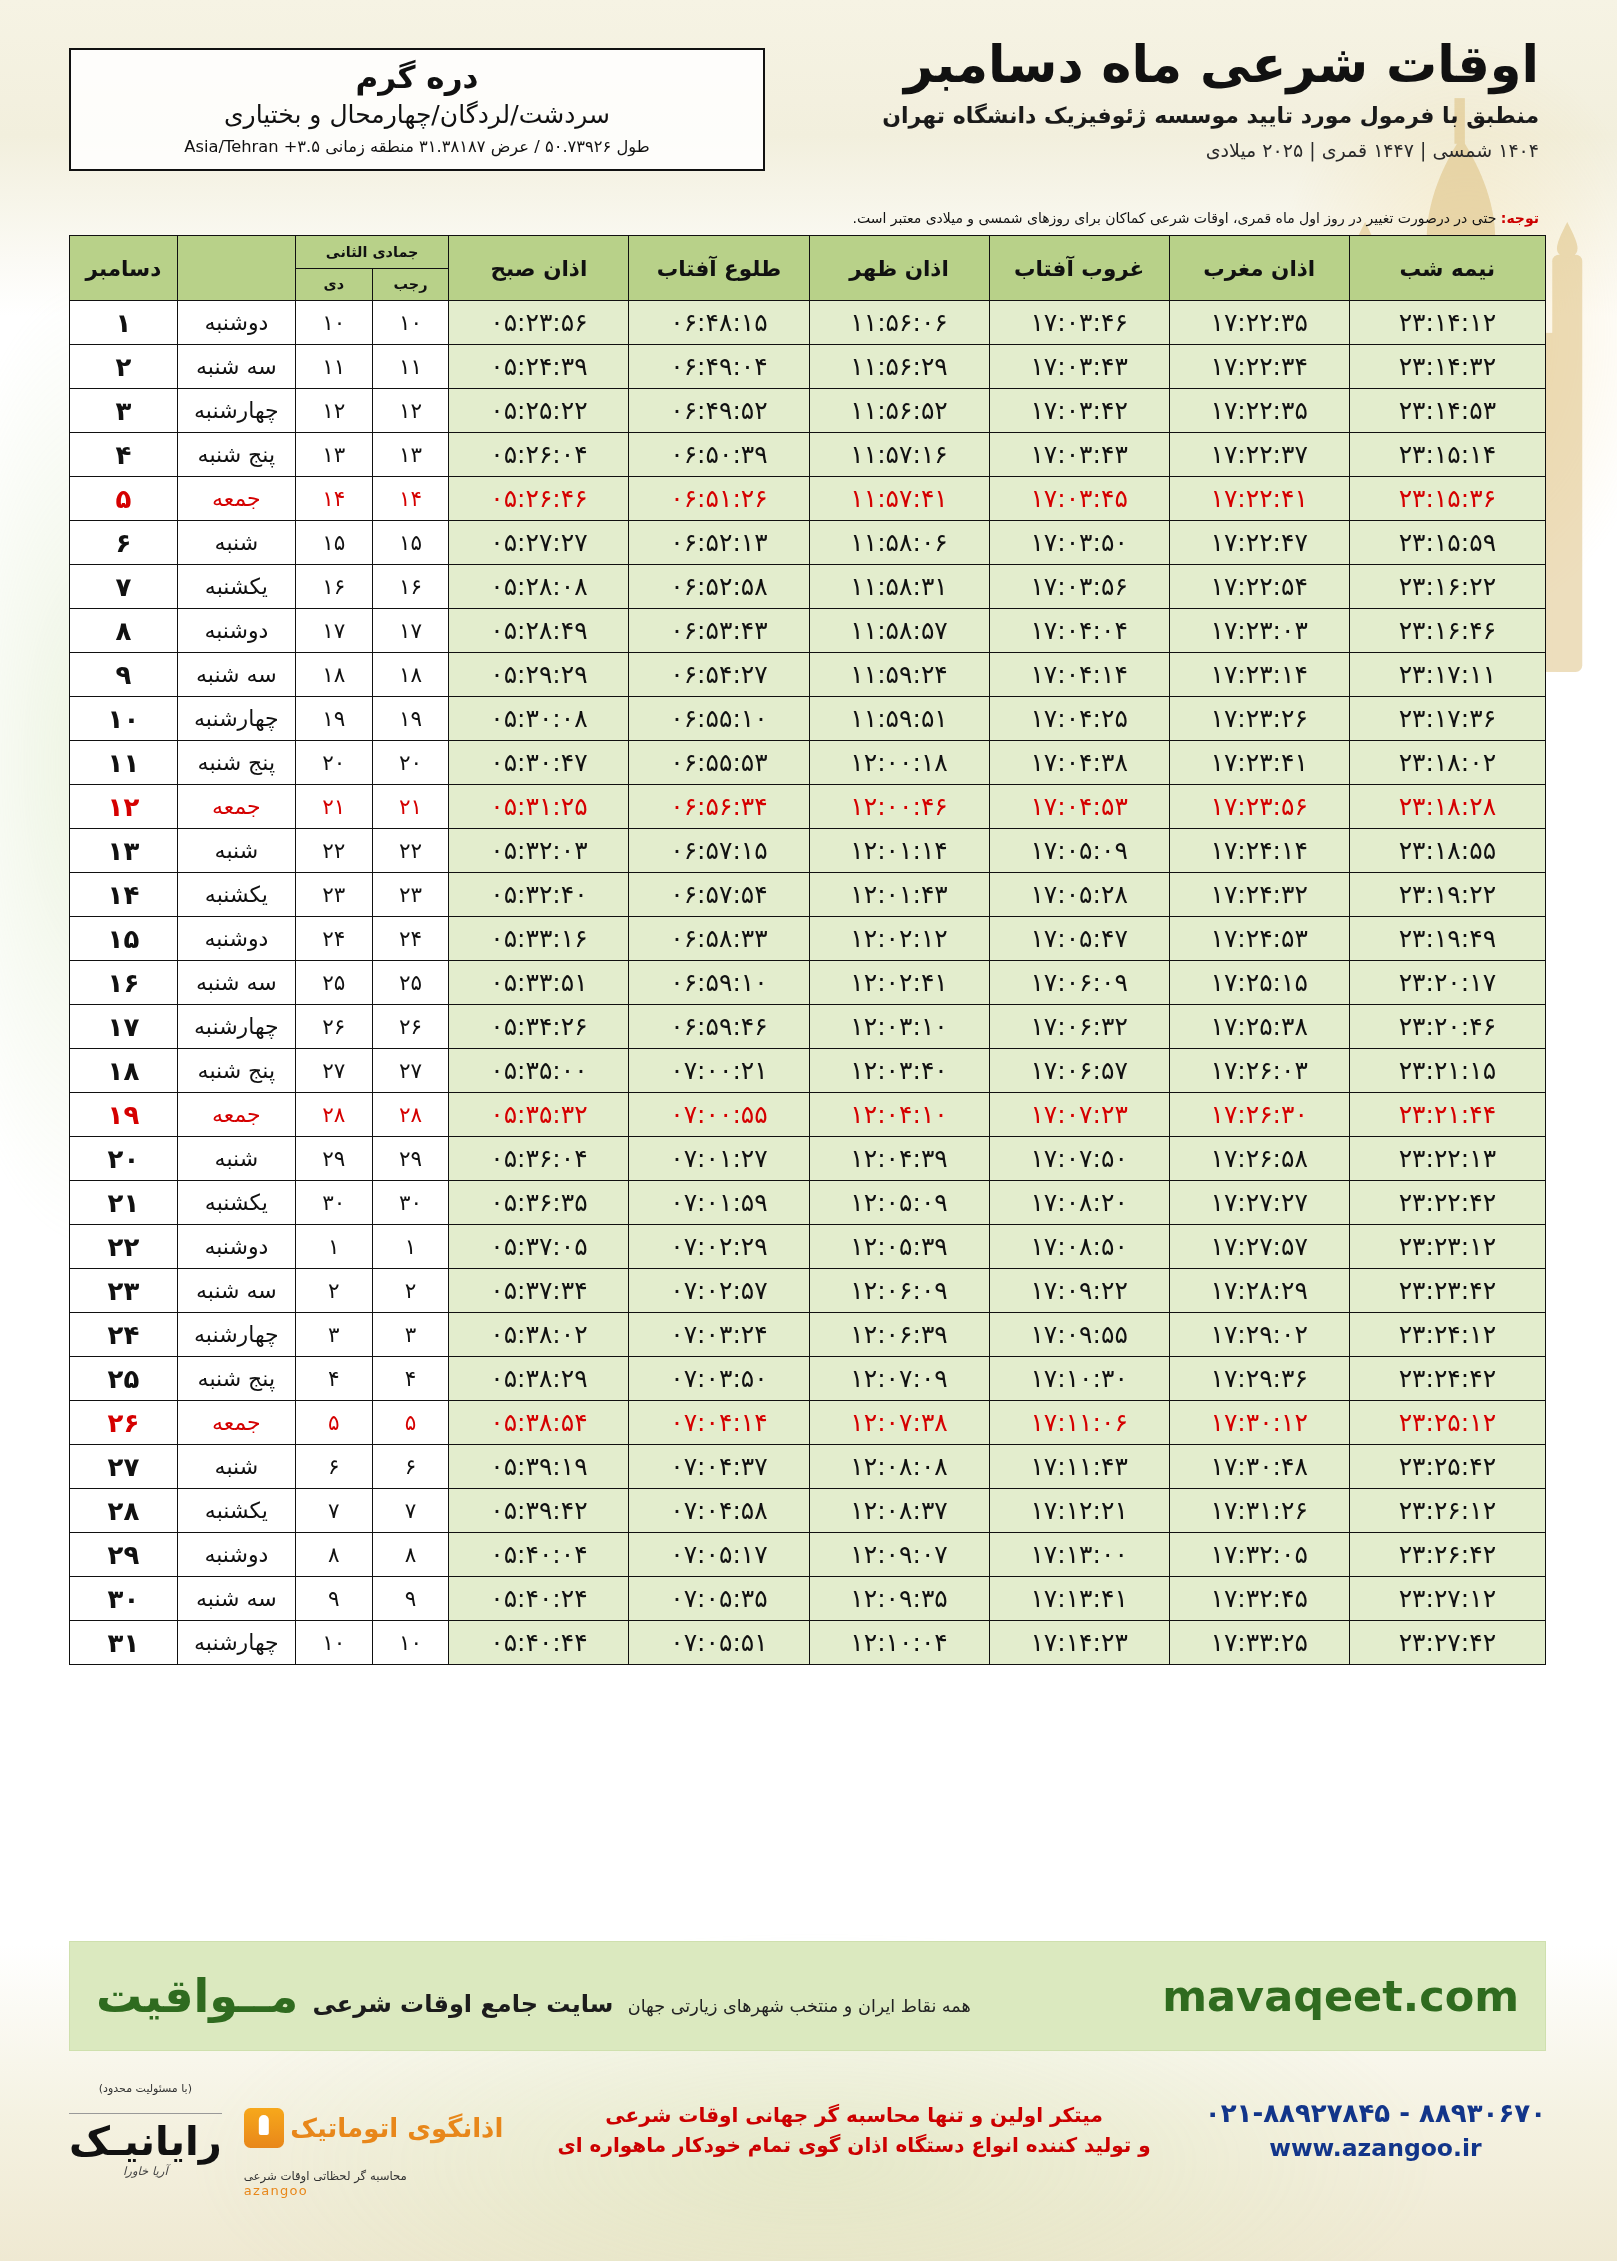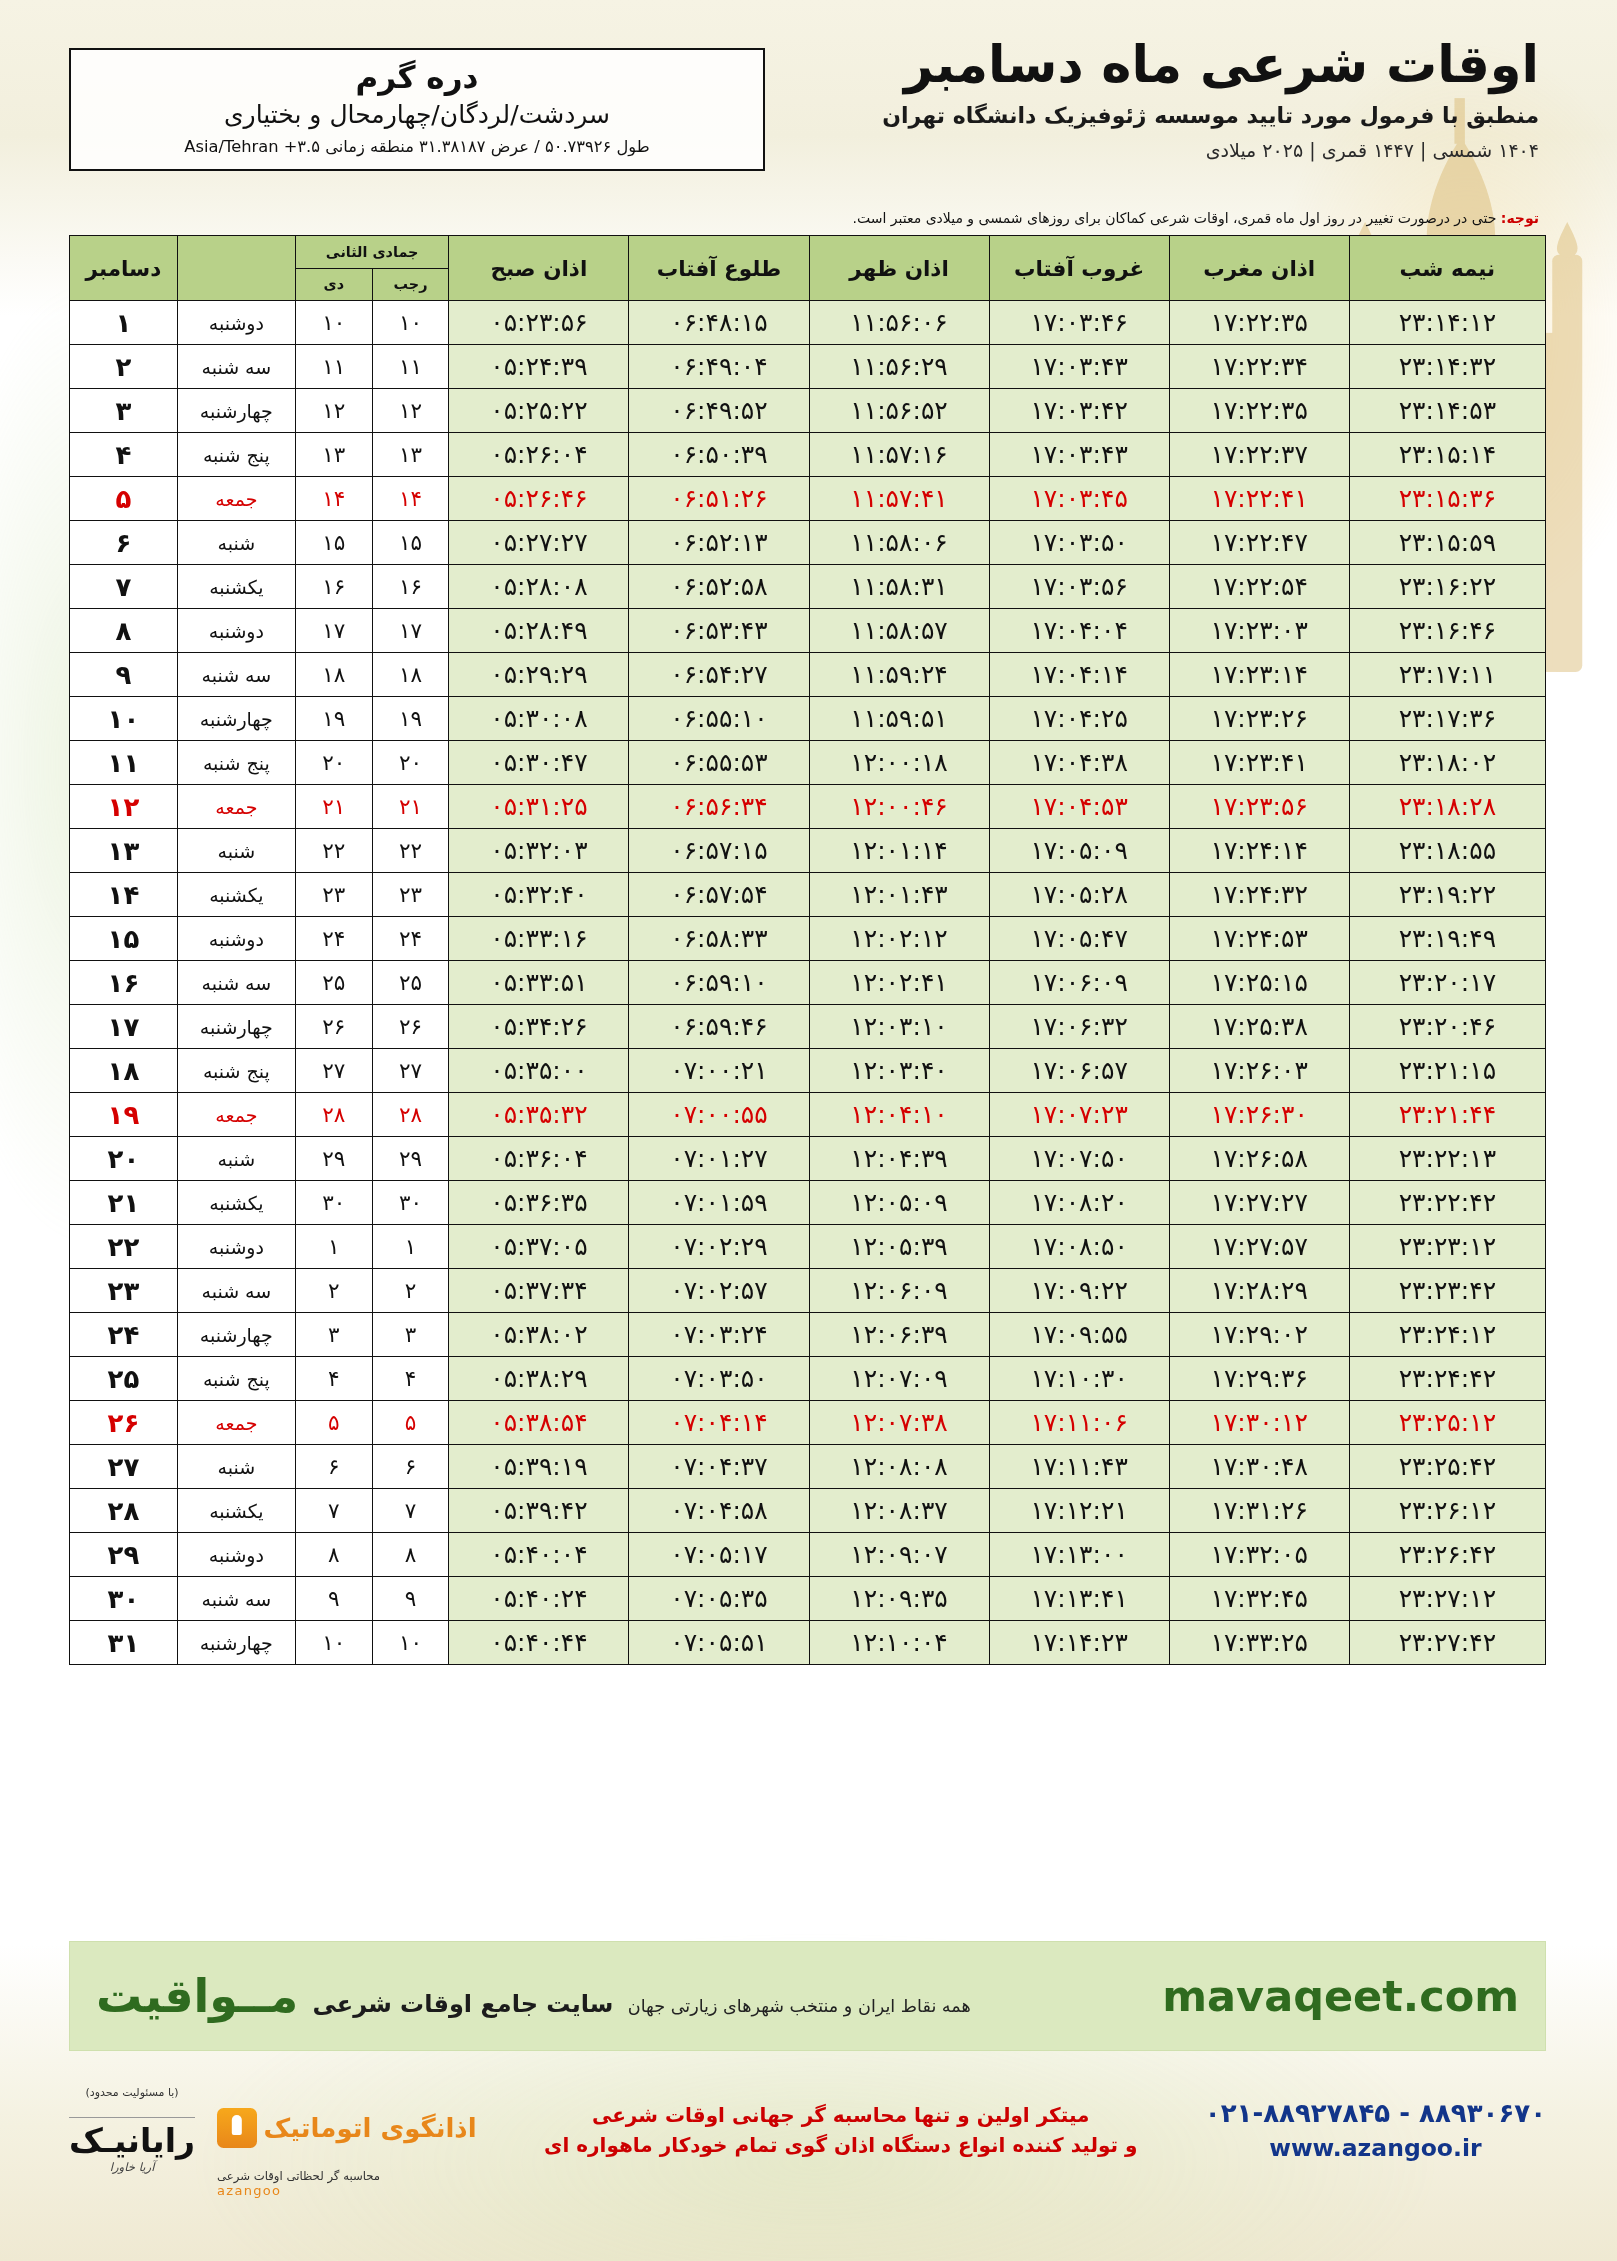--- a/index.html
+++ b/index.html
@@ -186,21 +186,21 @@
     background: #e3edcd;
   }
   tbody td.white {
     background: #ffffff;
   }
   tbody td.daynum {
     font-size: 26px;
     font-weight: bold;
   }
   tbody td.weekday {
-    font-size: 19px;
+    font-size: 22px;
   }
   tbody td.hijri, tbody td.qamari {
     font-size: 21.5px;
   }
   tr.friday td {
     color: #d50000 !important;
   }
   tr.friday td.daynum,
   tr.friday td.weekday,
   tr.friday td.hijri,
@@ -312,21 +312,21 @@
     direction: rtl;
   }
   .logo-rayaneek .small {
     font-size: 11px;
     color: #333;
     border-bottom: 0.7px solid #999;
     padding-bottom: 18px;
     margin-bottom: 3.3px;
   }
   .logo-rayaneek .big {
-    font-size: 33px;
+    font-size: 40px;
     font-weight: bold;
     color: #111;
     letter-spacing: -1.3px;
   }
   .logo-rayaneek .tiny {
     font-size: 11.7px;
     color: #444;
     font-style: italic;
   }
   .logo-azangoo {

